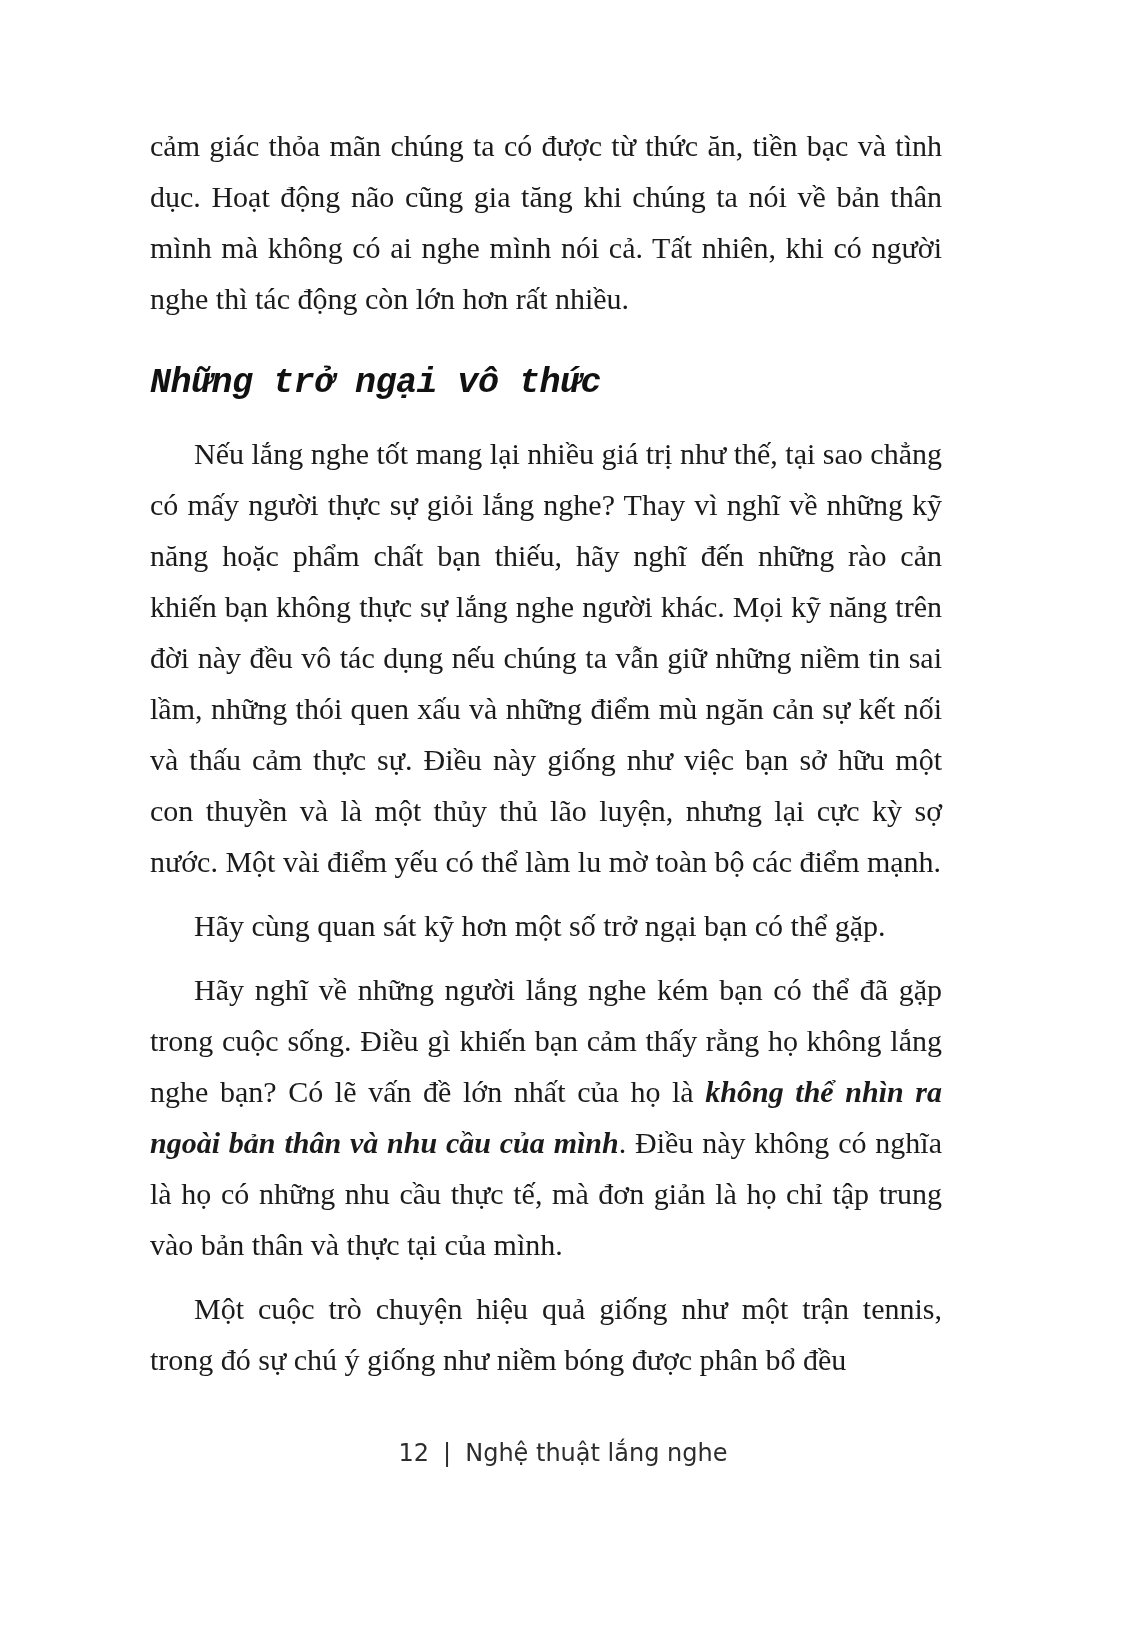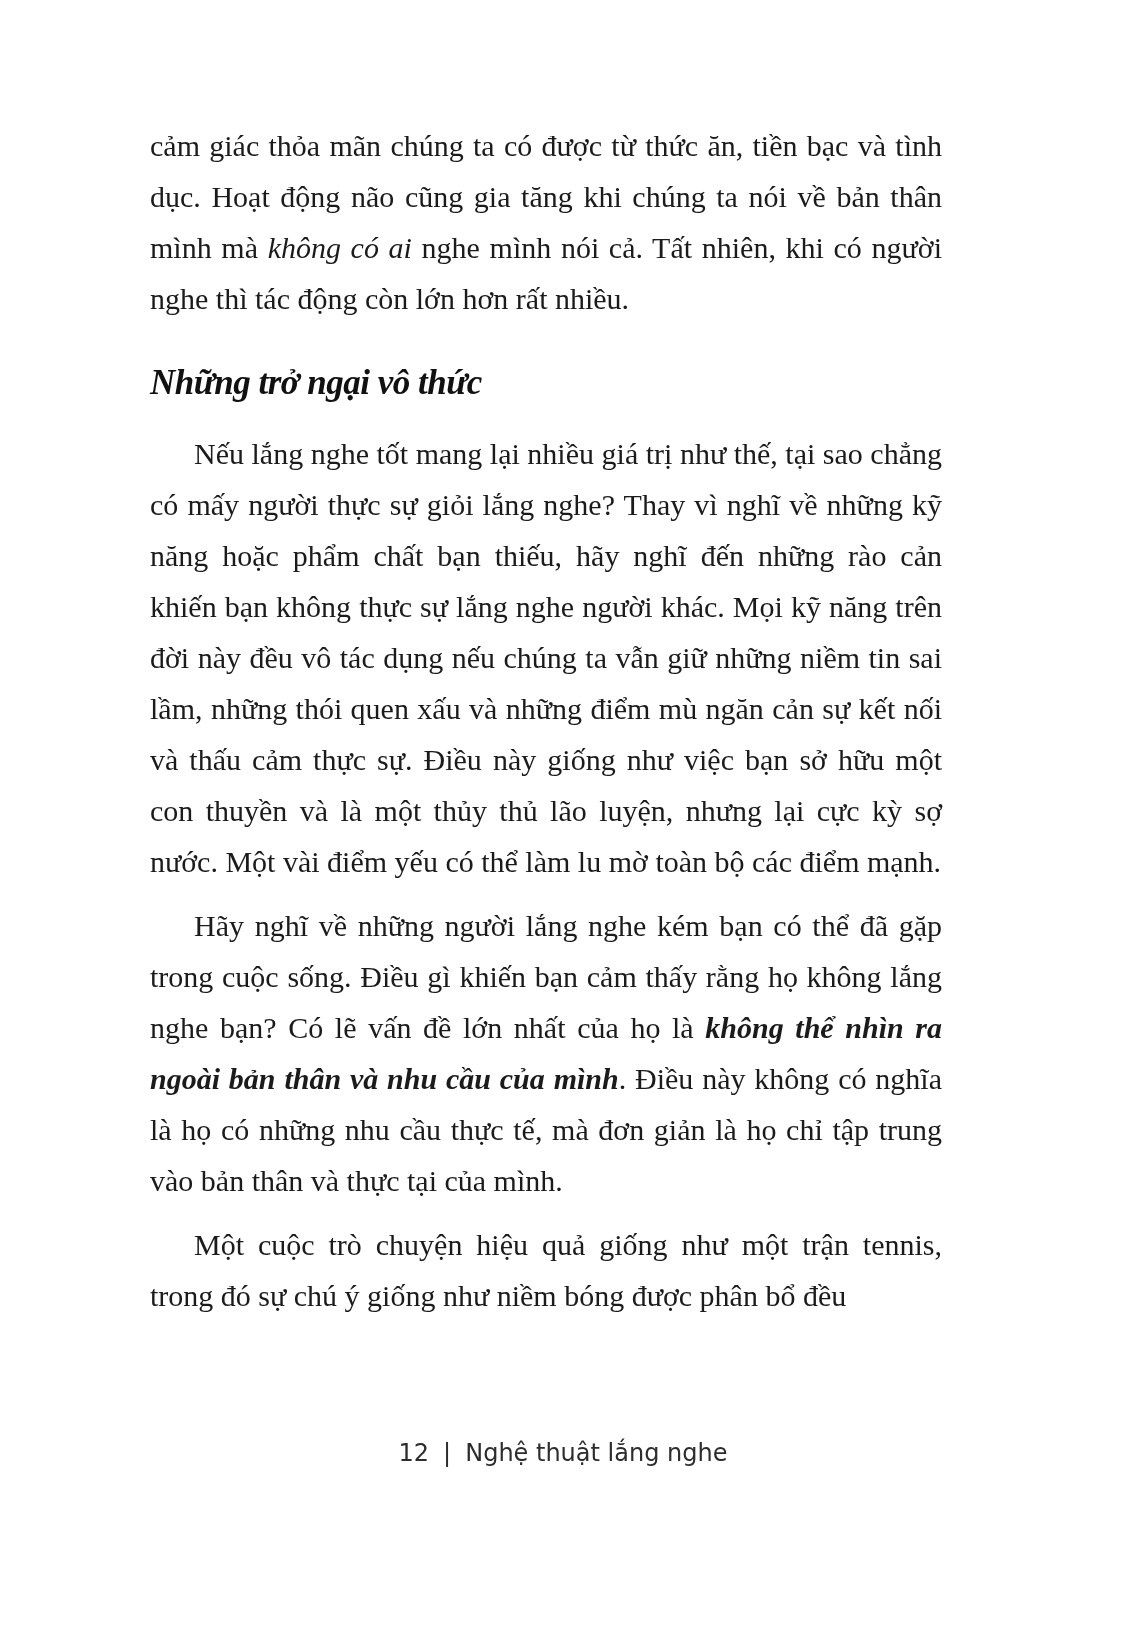--- a/index.html
+++ b/index.html
@@ -31,28 +31,27 @@
     font-size: 30px;
     line-height: 51px;
     text-align: justify;
     text-indent: 44px;
     color: #1b1b1b;
   }
   p.body-para.no-indent {
     text-indent: 0;
   }
   .run-italic {
-    font-style: italic;
   }
   .run-bold-italic {
     font-style: italic;
     font-weight: bold;
   }
   h2.section-heading {
-    font-family: Liberation Serif, serif;
+    font-family: Liberation Mono, monospace;
     font-style: italic;
     font-weight: 700;
     font-size: 35px;
     line-height: 42px;
     margin: 38px 0 24px 0;
     color: #111111;
     letter-spacing: -0.5px;
   }
   .footer {
     position: absolute;
@@ -77,20 +76,21 @@
 <div class="page">
 
   <div class="text-block">
 
     <p class="body-para no-indent"><span>cảm giác thỏa mãn chúng ta có được từ thức ăn, tiền bạc và tình dục. Hoạt động não cũng gia tăng khi chúng ta nói về bản thân mình mà </span><span class="run-italic">không có ai</span><span> nghe mình nói cả. Tất nhiên, khi có người nghe thì tác động còn lớn hơn rất nhiều.</span></p>
 
     <h2 class="section-heading">Những trở ngại vô thức</h2>
 
     <p class="body-para">Nếu lắng nghe tốt mang lại nhiều giá trị như thế, tại sao chẳng có mấy người thực sự giỏi lắng nghe? Thay vì nghĩ về những kỹ năng hoặc phẩm chất bạn thiếu, hãy nghĩ đến những rào cản khiến bạn không thực sự lắng nghe người khác. Mọi kỹ năng trên đời này đều vô tác dụng nếu chúng ta vẫn giữ những niềm tin sai lầm, những thói quen xấu và những điểm mù ngăn cản sự kết nối và thấu cảm thực sự. Điều này giống như việc bạn sở hữu một con thuyền và là một thủy thủ lão luyện, nhưng lại cực kỳ sợ nước. Một vài điểm yếu có thể làm lu mờ toàn bộ các điểm mạnh.</p>
 
+    <p class="body-para">Hãy cùng quan sát kỹ hơn một số trở ngại bạn có thể gặp.</p>
 
     <p class="body-para"><span>Hãy nghĩ về những người lắng nghe kém bạn có thể đã gặp trong cuộc sống. Điều gì khiến bạn cảm thấy rằng họ không lắng nghe bạn? Có lẽ vấn đề lớn nhất của họ là </span><span class="run-bold-italic">không thể nhìn ra ngoài bản thân và nhu cầu của mình</span><span>. Điều này không có nghĩa là họ có những nhu cầu thực tế, mà đơn giản là họ chỉ tập trung vào bản thân và thực tại của mình.</span></p>
 
     <p class="body-para">Một cuộc trò chuyện hiệu quả giống như một trận tennis, trong đó sự chú ý giống như niềm bóng được phân bổ đều</p>
 
   </div>
 
   <div class="footer">
     <span>12</span><span class="sep">|</span><span>Nghệ thuật lắng nghe</span>
   </div>

